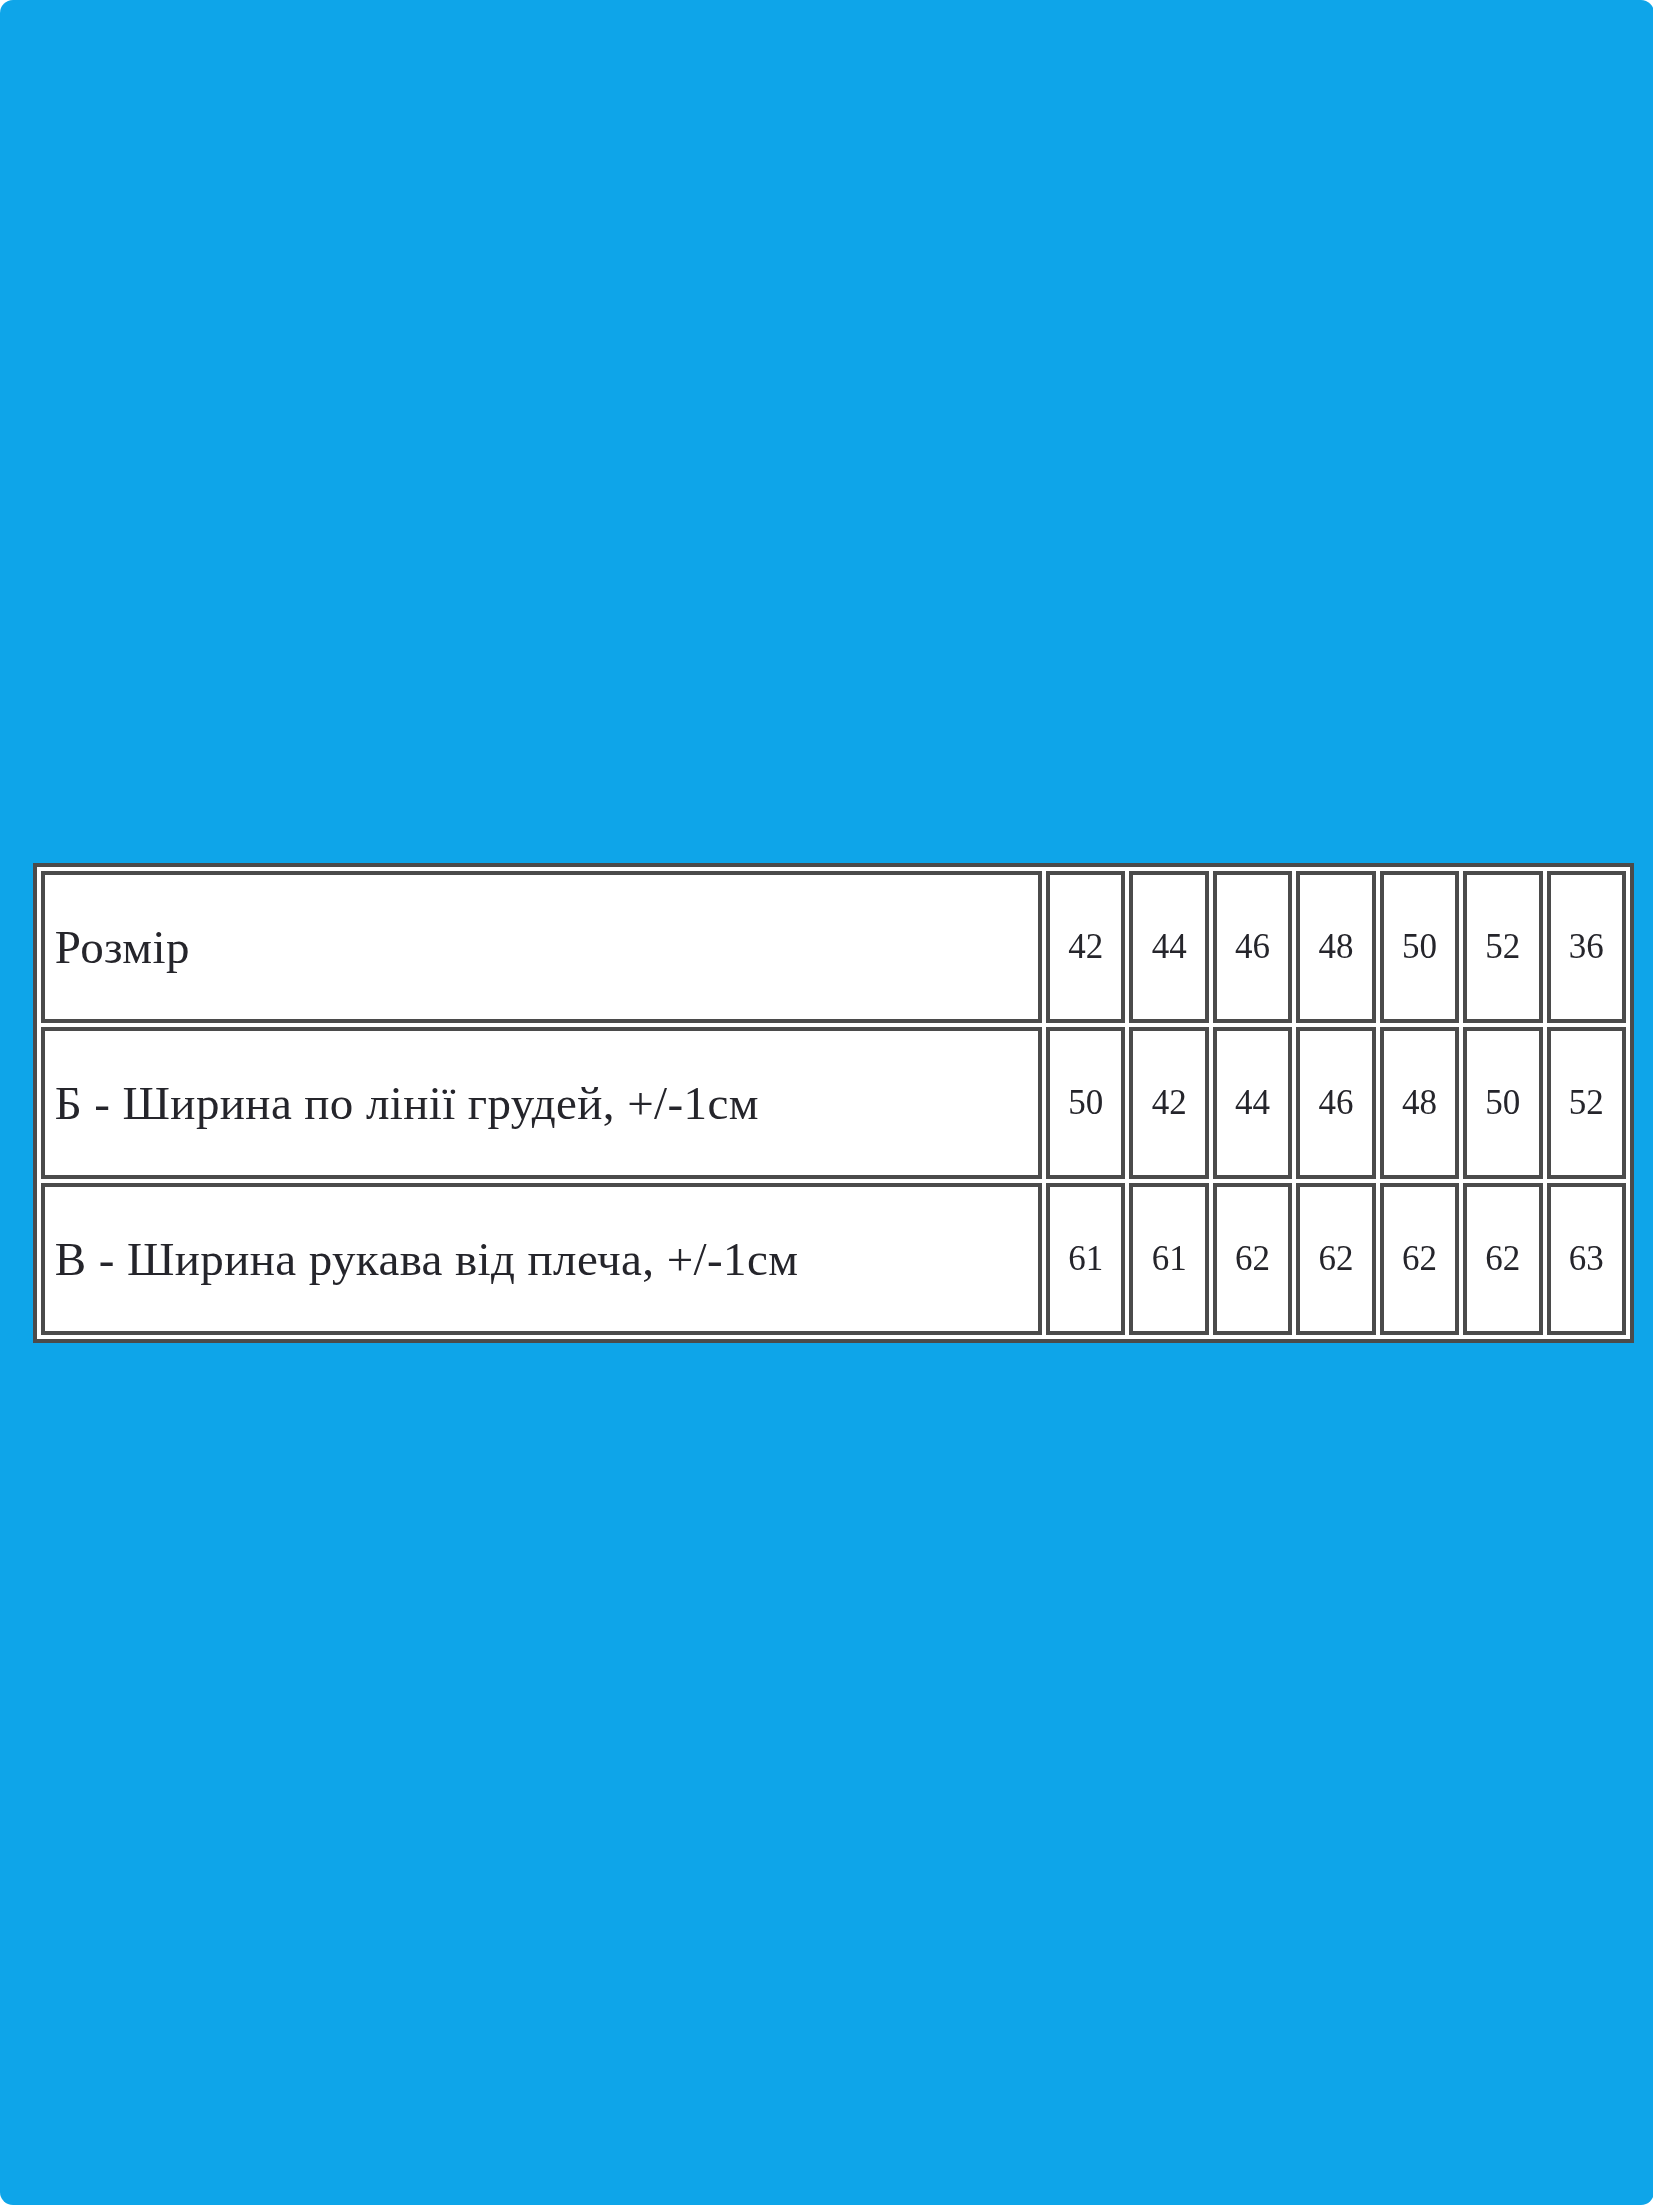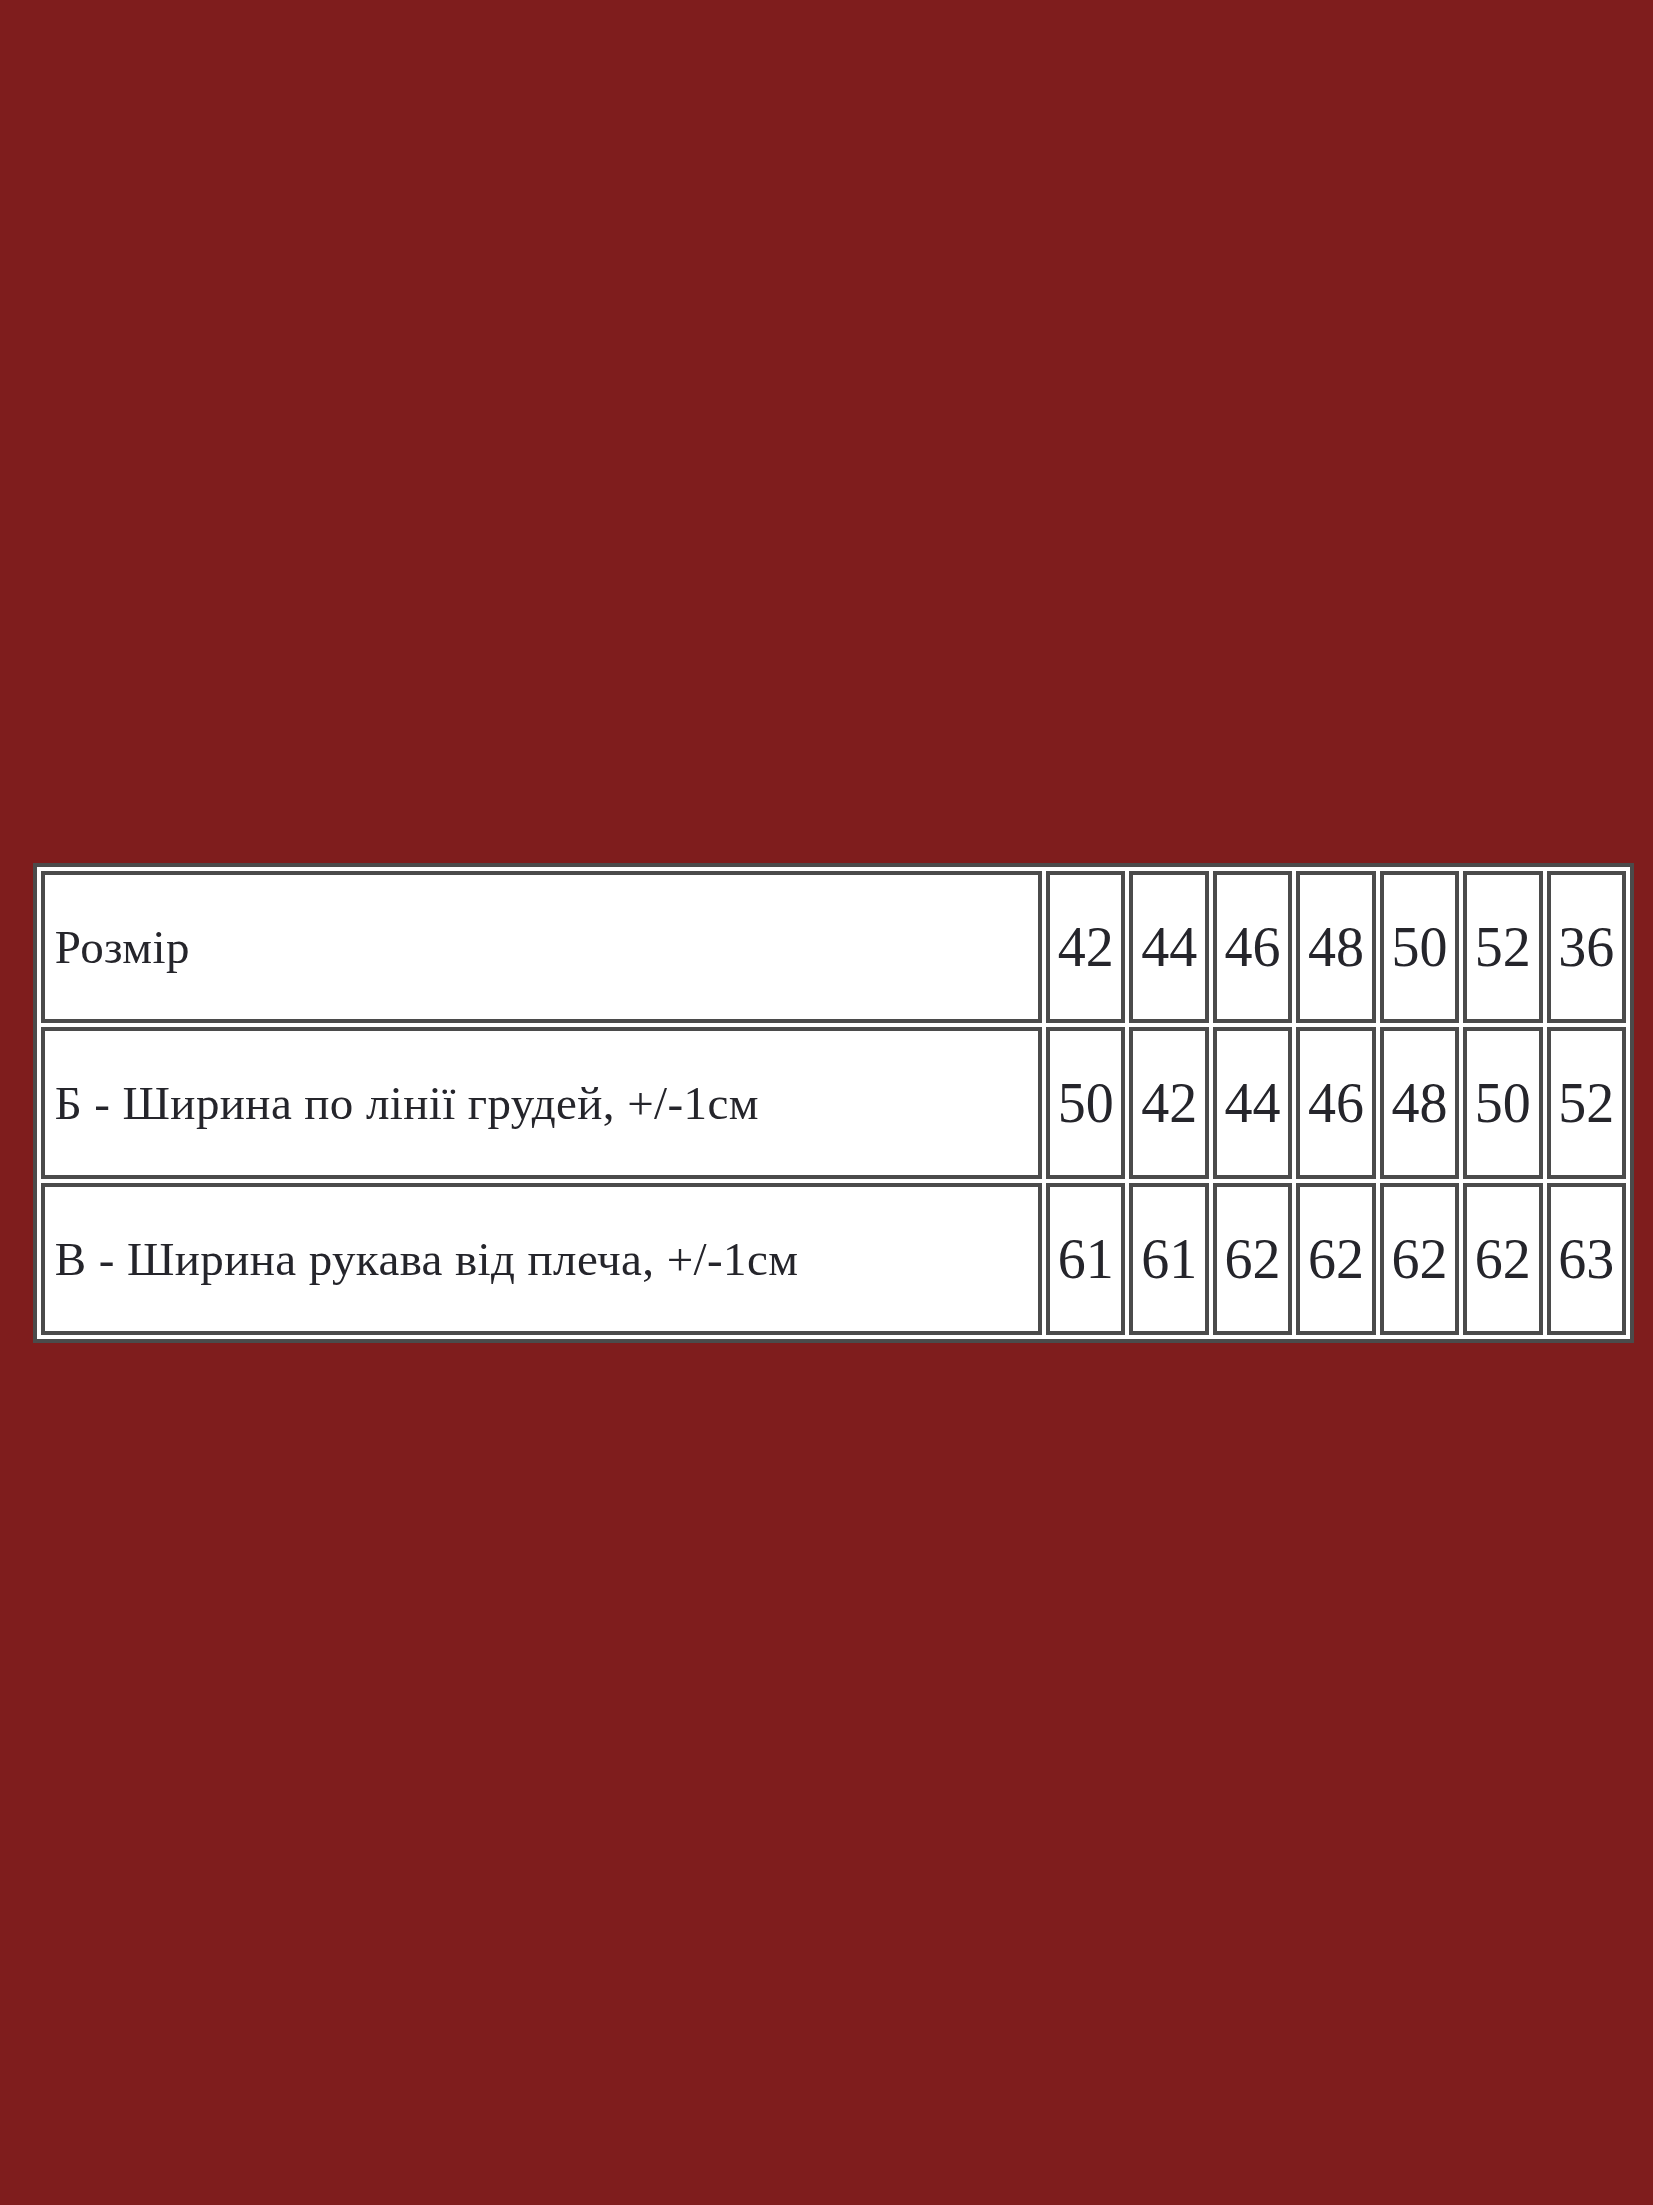--- a/index.html
+++ b/index.html
@@ -9,21 +9,22 @@
   }
   body {
     width: 1654px;
     height: 2205px;
     position: relative;
     font-family: "Liberation Serif", "DejaVu Serif", serif;
   }
   .page {
     position: absolute;
     inset: 0;
-    background: #7f1d1d;
+    background: #0ea5e9;
+    border-radius: 13px;
   }
   table.size-table {
     position: absolute;
     left: 33px;
     top: 863px;
     width: 1601px;
     height: 480px;
     border-collapse: separate;
     border-spacing: 4.1px;
     border: 4.9px solid #4b4b4b;
@@ -40,21 +41,21 @@
   }
   col.c-label { width: 1001px; }
   td.label {
     font-size: 47px;
     text-align: left;
     padding: 0 3.3px 0 9.8px;
     white-space: nowrap;
     letter-spacing: 0.4px;
   }
   td.val {
-    font-size: 56px;
+    font-size: 35px;
     text-align: center;
     padding: 0;
   }
 </style>
 </head>
 <body>
 
 <div class="page">
   <table class="size-table">
     <colgroup>

